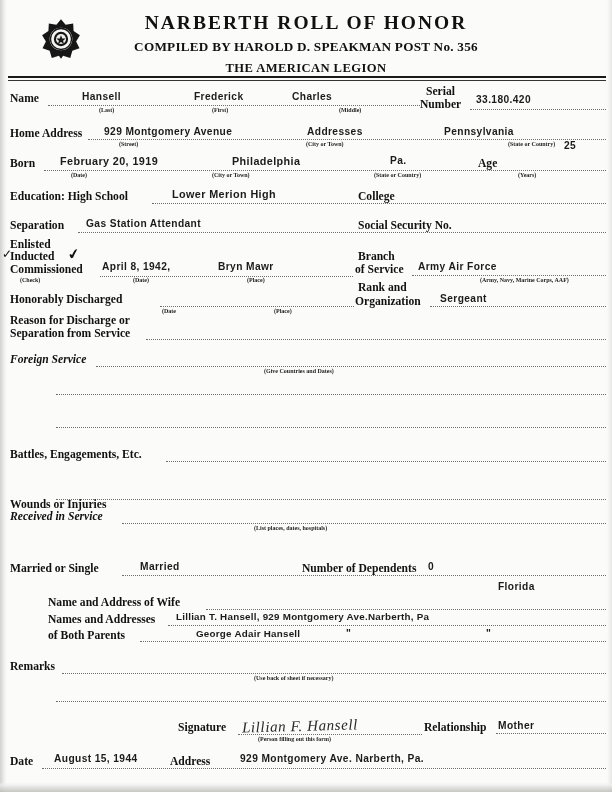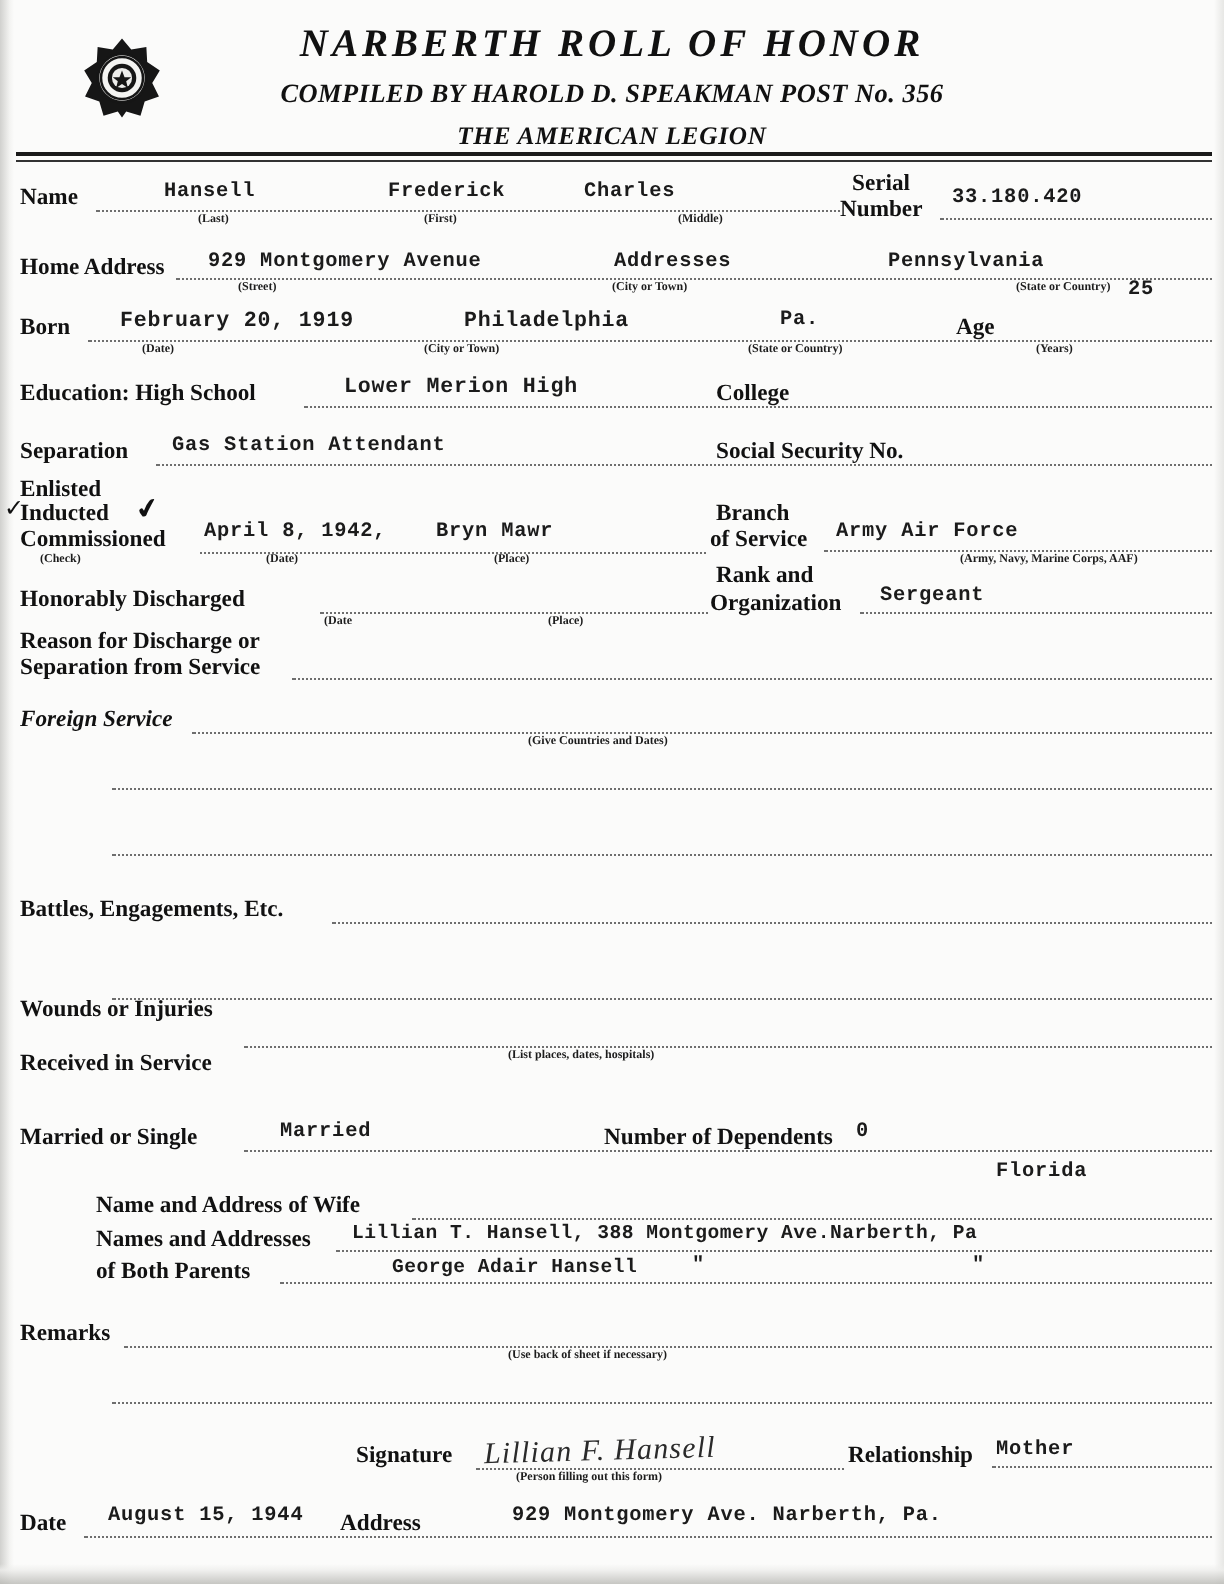--- a/index.html
+++ b/index.html
@@ -27,21 +27,21 @@
     background: linear-gradient(to top, #b9b9b5, #eeeeec 70%, rgba(251,251,250,0));
     opacity: .8;
   }
   .scan-edge-right {
     position: absolute; right: 0; top: 0; width: 5px; height: 792px;
     background: linear-gradient(to left, #dadad7, #fbfbfa);
     opacity: .6;
   }
 
   
-  .header { position: absolute; left: 0; top: 0; width: 612px; font-style: italic; }
+  .header { position: absolute; left: 0; top: 0; width: 612px; }
   .emblem {
     position: absolute; left: 40px; top: 18px;
     width: 42px; height: 42px;
   }
   .title {
     text-align: center;
     font-size: 19.5px;
     font-weight: bold;
     letter-spacing: 2.0px;
     margin-top: 12px;
@@ -82,21 +82,21 @@
     font-weight: bold;
     white-space: nowrap;
     color: #1c1c1c;
     font-family: "Liberation Serif", serif;
   }
   
   .val {
     position: absolute;
     font-size: 10.2px;
     white-space: nowrap;
-    font-family: Liberation Mono, monospace;
+    font-family: Liberation Sans, sans-serif;
     letter-spacing: .4px;
     color: #1b1b1b;
     font-weight: bold;
   }
   
   .dots {
     position: absolute;
     height: 1px;
     border-bottom: 1.4px dotted #6e6e6e;
   }
@@ -237,39 +237,39 @@
   <div class="dots" style="left:56px; top:393px; width:550px;"></div>
   <div class="dots" style="left:56px; top:426px; width:550px;"></div>
 
   <div class="lbl" style="left:10px; top:448px;">Battles, Engagements, Etc.</div>
   <div class="dots" style="left:166px; top:460px; width:440px;"></div>
   <div class="val" style="left:176px; top:447px;"></div>
 
   <div class="dots" style="left:56px; top:498px; width:550px;"></div>
 
   <div class="lbl" style="left:10px; top:498px;">Wounds or Injuries</div>
-  <div class="lbl" style="left:10px; top:525px;">Received in Service</div>
+  <div class="lbl" style="left:10px; top:510px;font-style:italic;">Received in Service</div>
   <div class="dots" style="left:122px; top:522px; width:484px;"></div>
   <div class="val" style="left:134px; top:510px;"></div>
   <div class="sub" style="left:254px; top:525px;">(List places, dates, hospitals)</div>
 
   <div class="lbl" style="left:10px; top:562px;">Married or Single</div>
   <div class="dots" style="left:122px; top:574px; width:484px;"></div>
   <div class="val" style="left:140px; top:561px;">Married</div>
   <div class="lbl" style="left:302px; top:562px;">Number of Dependents</div>
   <div class="val" style="left:428px; top:561px;">0</div>
 
   <div class="val" style="left:498px; top:581px;">Florida</div>
   <div class="lbl" style="left:48px; top:596px;">Name and Address of Wife</div>
   <div class="dots" style="left:206px; top:608px; width:400px;"></div>
 
   <div class="lbl" style="left:48px; top:613px;">Names and Addresses</div>
   <div class="lbl" style="left:48px; top:629px;">of Both Parents</div>
   <div class="dots" style="left:168px; top:624px; width:438px;"></div>
-  <div class="val" style="left:176px; top:611px; font-size:9.8px; letter-spacing:.25px;">Lillian T. Hansell, 388 Montgomery Ave.Narberth, Pa</div>
+  <div class="val" style="left:176px; top:611px; font-size:9.8px; letter-spacing:.25px;">Lillian T. Hansell, 929 Montgomery Ave.Narberth, Pa</div>
   <div class="dots" style="left:140px; top:640px; width:466px;"></div>
   <div class="val" style="left:196px; top:628px; font-size:9.8px; letter-spacing:.25px;">George Adair Hansell</div>
   <div class="val" style="left:346px; top:628px;">"</div>
   <div class="val" style="left:486px; top:628px;">"</div>
 
   <div class="lbl" style="left:10px; top:660px;">Remarks</div>
   <div class="dots" style="left:62px; top:672px; width:544px;"></div>
   <div class="val" style="left:76px; top:659px;"></div>
   <div class="sub" style="left:254px; top:675px;">(Use back of sheet if necessary)</div>
 
@@ -280,15 +280,15 @@
   <div class="sig" style="left:242px; top:718px;">Lillian F. Hansell</div>
   <div class="sub" style="left:258px; top:736px;">(Person filling out this form)</div>
   <div class="lbl" style="left:424px; top:721px;">Relationship</div>
   <div class="dots" style="left:496px; top:732px; width:110px;"></div>
   <div class="val" style="left:498px; top:720px;">Mother</div>
 
   <div class="lbl" style="left:10px; top:755px;">Date</div>
   <div class="dots" style="left:42px; top:767px; width:564px;"></div>
   <div class="val" style="left:54px; top:753px;">August 15, 1944</div>
   <div class="lbl" style="left:170px; top:755px;">Address</div>
-  <div class="val" style="left:256px; top:753px;">929 Montgomery Ave. Narberth, Pa.</div>
+  <div class="val" style="left:240px; top:753px;">929 Montgomery Ave. Narberth, Pa.</div>
 
 </div>
 
 </body></html>

